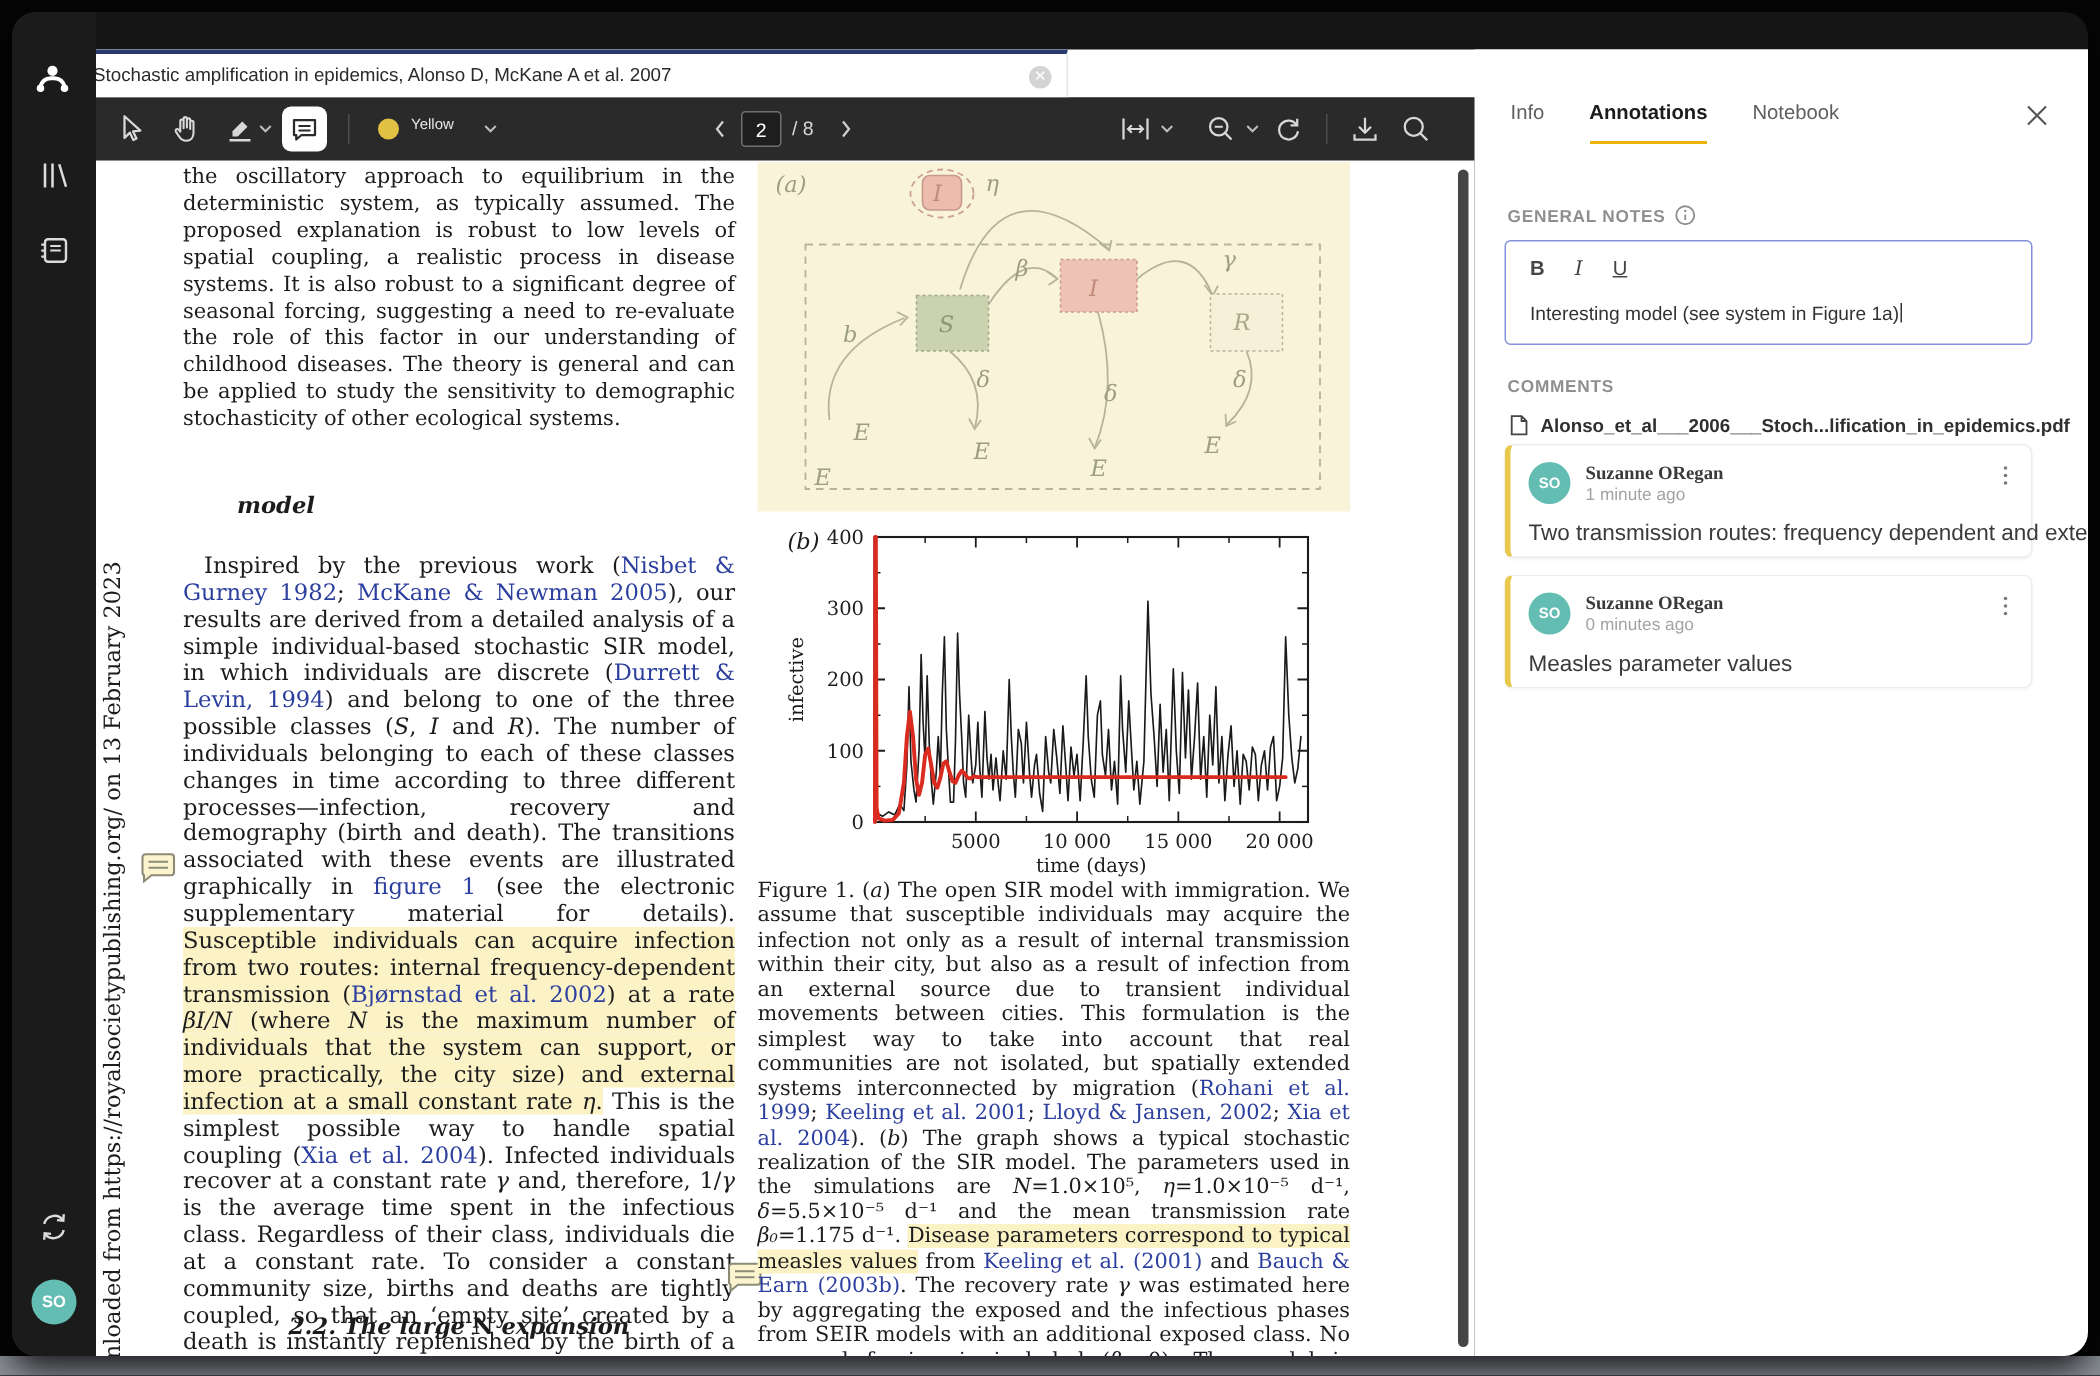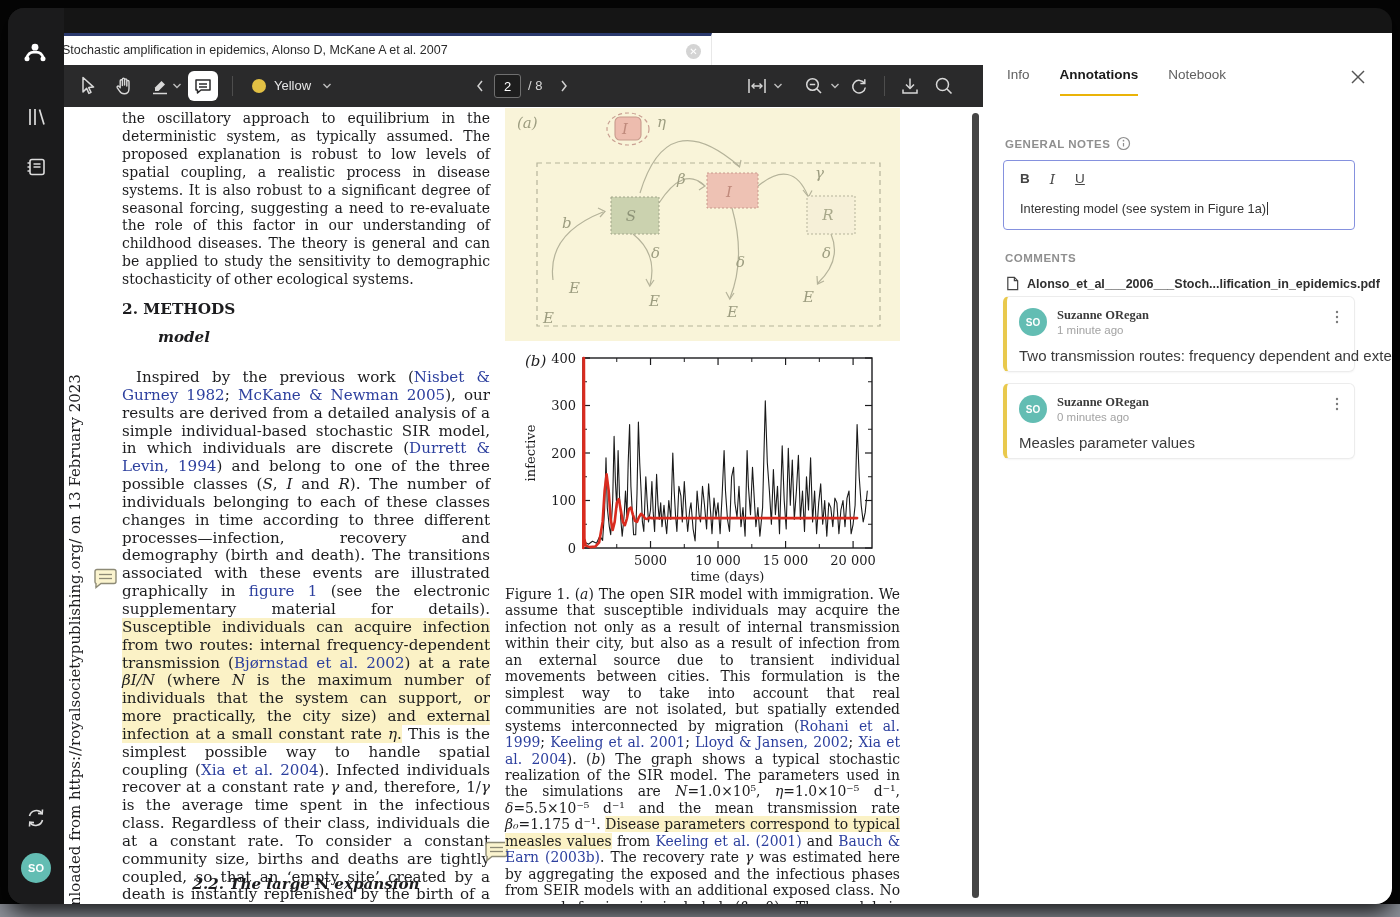--- a/index.html
+++ b/index.html
@@ -22,21 +22,21 @@
   .tab-close{position:absolute;right:10px;top:8px;width:15px;height:15px;border-radius:50%;
              background:#d4d4d4;color:#fff;font-size:10px;line-height:15px;text-align:center;}
   
   .toolbar{position:absolute;left:56px;top:57px;width:919px;height:42px;background:#2a2a2b;color:#d8d8d8;}
   .tb-ic{position:absolute;top:9px;width:24px;height:24px;color:#d8d8d8;}
   .tb-chev{position:absolute;top:17px;width:10px;height:8px;color:#bdbdbd;}
   .tb-div{position:absolute;top:11px;width:1px;height:20px;background:#4d4d4d;}
   .tool-active{position:absolute;left:124px;top:6px;width:30px;height:30px;background:#fff;border-radius:6px;}
   .tool-active .tb-ic{left:3px;top:3px;color:#2a2a2b;}
   .color-dot{position:absolute;left:188px;top:14px;width:14px;height:14px;border-radius:50%;background:#e2c044;}
-  .color-label{position:absolute;left:210px;top:13px;font-size:13px;color:#e6e6e6;}
+  .color-label{position:absolute;left:210px;top:13px;font-size:10px;color:#e6e6e6;}
   .page-box{position:absolute;left:430px;top:9px;width:27px;height:24px;background:#1e1e1e;
             border:1px solid #6f6f6f;border-radius:3px;color:#fff;font-size:13px;
             text-align:center;line-height:24px;box-sizing:border-box;}
   .page-total{position:absolute;left:464px;top:13px;font-size:13px;color:#d8d8d8;}
   .nav-chev{position:absolute;top:14px;width:12px;height:14px;color:#cfcfcf;}
   
   .pdf-area{position:absolute;left:56px;top:99px;width:919px;bottom:0;background:#fff;overflow:hidden;}
   .scroll-thumb{position:absolute;right:4px;top:6px;width:7px;bottom:6px;background:#454545;border-radius:4px;}
   .watermark{position:absolute;left:2px;top:833px;transform:rotate(-90deg);transform-origin:0 0;
              font-family:"DejaVu Serif",serif;font-size:15px;color:#1b1b1b;white-space:nowrap;}
@@ -199,21 +199,20 @@
         <path d="M18.5 14 A7 7 0 0 1 6 16.5" fill="none" stroke="currentColor" stroke-width="1.6"></path>
         <polyline points="5.5,20.5 5.8,16.2 10,16.6" fill="none" stroke="currentColor" stroke-width="1.6"></polyline>
       </svg>
       <div class="side-avatar">SO</div>
     </div>
 
     <div class="pdf-area">
       <div class="watermark serif">Downloaded from https://royalsocietypublishing.org/ on 13 February 2023</div>
 
       <div class="pcol serif p1">the oscillatory approach to equilibrium in the deterministic system, as typically assumed. The proposed explanation is robust to low levels of spatial coupling, a realistic process in disease systems. It is also robust to a significant degree of seasonal forcing, suggesting a need to re-evaluate the role of this factor in our understanding of childhood diseases. The theory is general and can be applied to study the sensitivity to demographic stochasticity of other ecological systems.</div>
-      <div class="pcol serif hmeth">2. METHODS</div>
       <div class="pcol serif h21">
         <div class="l2">model</div>
       </div>
       <div class="pcol serif p2"><span>Inspired by the previous work (</span><span class="lk">Nisbet &amp; Gurney 1982</span><span>; </span><span class="lk">McKane &amp; Newman 2005</span><span>), our results are derived from a detailed analysis of a simple individual-based stochastic SIR model, in which individuals are discrete (</span><span class="lk">Durrett &amp; Levin, 1994</span><span>) and belong to one of the three possible classes (</span><span class="it">S</span><span>, </span><span class="it">I</span><span> and </span><span class="it">R</span><span>). The number of individuals belonging to each of these classes changes in time according to three different processes—infection, recovery and demography (birth and death). The transitions associated with these events are illustrated graphically in </span><span class="lk">figure 1</span><span> (see the electronic supplementary material for details). </span><span class="hl">Susceptible individuals can acquire infection from two routes: internal frequency-dependent transmission (</span><span class="hl lk">Bjørnstad et al. 2002</span><span class="hl">) at a rate </span><span class="hl it">βI/N</span><span class="hl"> (where </span><span class="hl it">N</span><span class="hl"> is the maximum number of individuals that the system can support, or more practically, the city size) and external infection at a small constant rate </span><span class="hl it">η</span><span class="hl">.</span><span> This is the simplest possible way to handle spatial coupling (</span><span class="lk">Xia et al. 2004</span><span>). Infected individuals recover at a constant rate </span><span class="it">γ</span><span> and, therefore, 1/</span><span class="it">γ</span><span> is the average time spent in the infectious class. Regardless of their class, individuals die at a constant rate. To consider a constant community size, births and deaths are tightly coupled, so that an ‘empty site’ created by a death is instantly replenished by the birth of a susceptible individual. The death (or birth) rate </span></div>
       <div class="pcol serif h22"><span class="bi">2.2. The large </span><span class="bf">N</span><span class="bi"> expansion</span></div>
 
       <svg class="note-margin-ic" style="left:28px;top:460px" viewBox="0 0 26 22">
         <path d="M5 2.5 h17 a2 2 0 0 1 2 2 v10 a2 2 0 0 1-2 2 h-13 l-5 4 v-4 a2 2 0 0 1-1-1.8 v-10.2 a2 2 0 0 1 2-2 z" fill="#fbf4cf" stroke="#8d8a76" stroke-width="1.4"></path>
         <line x1="7" y1="7.5" x2="20" y2="7.5" stroke="#8d8a76" stroke-width="1.3"></line>
         <line x1="7" y1="11.5" x2="20" y2="11.5" stroke="#8d8a76" stroke-width="1.3"></line>

